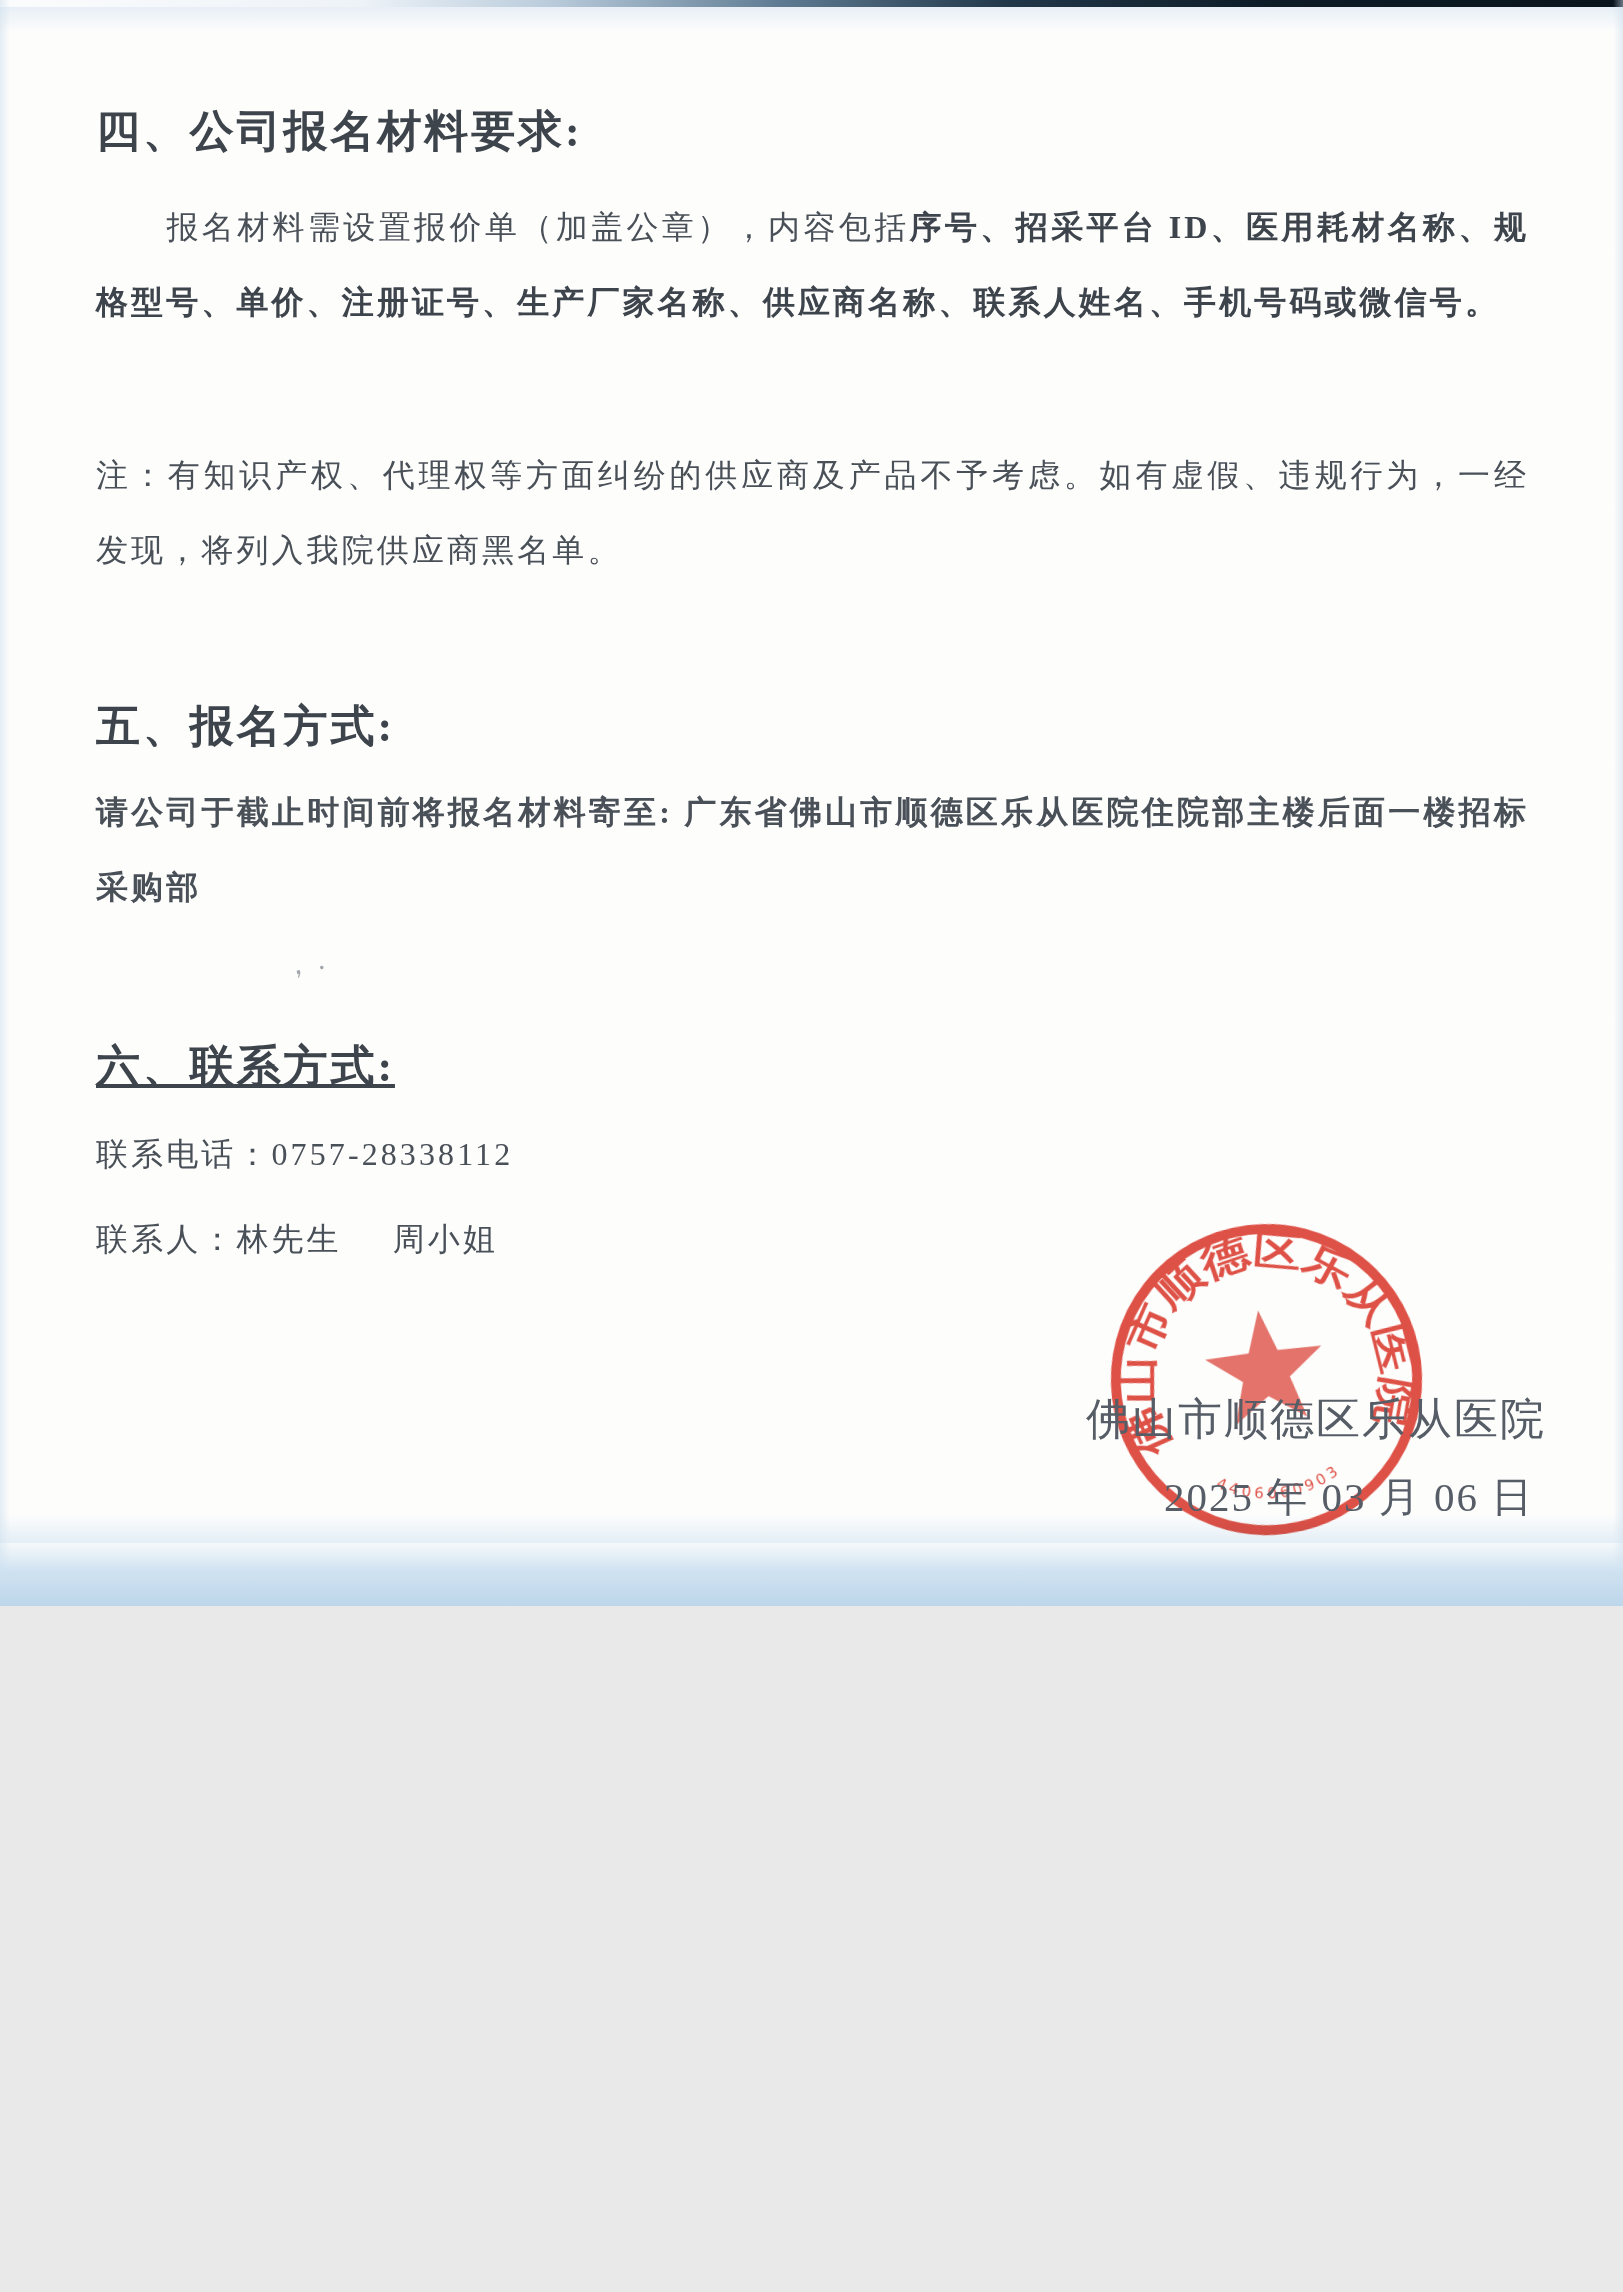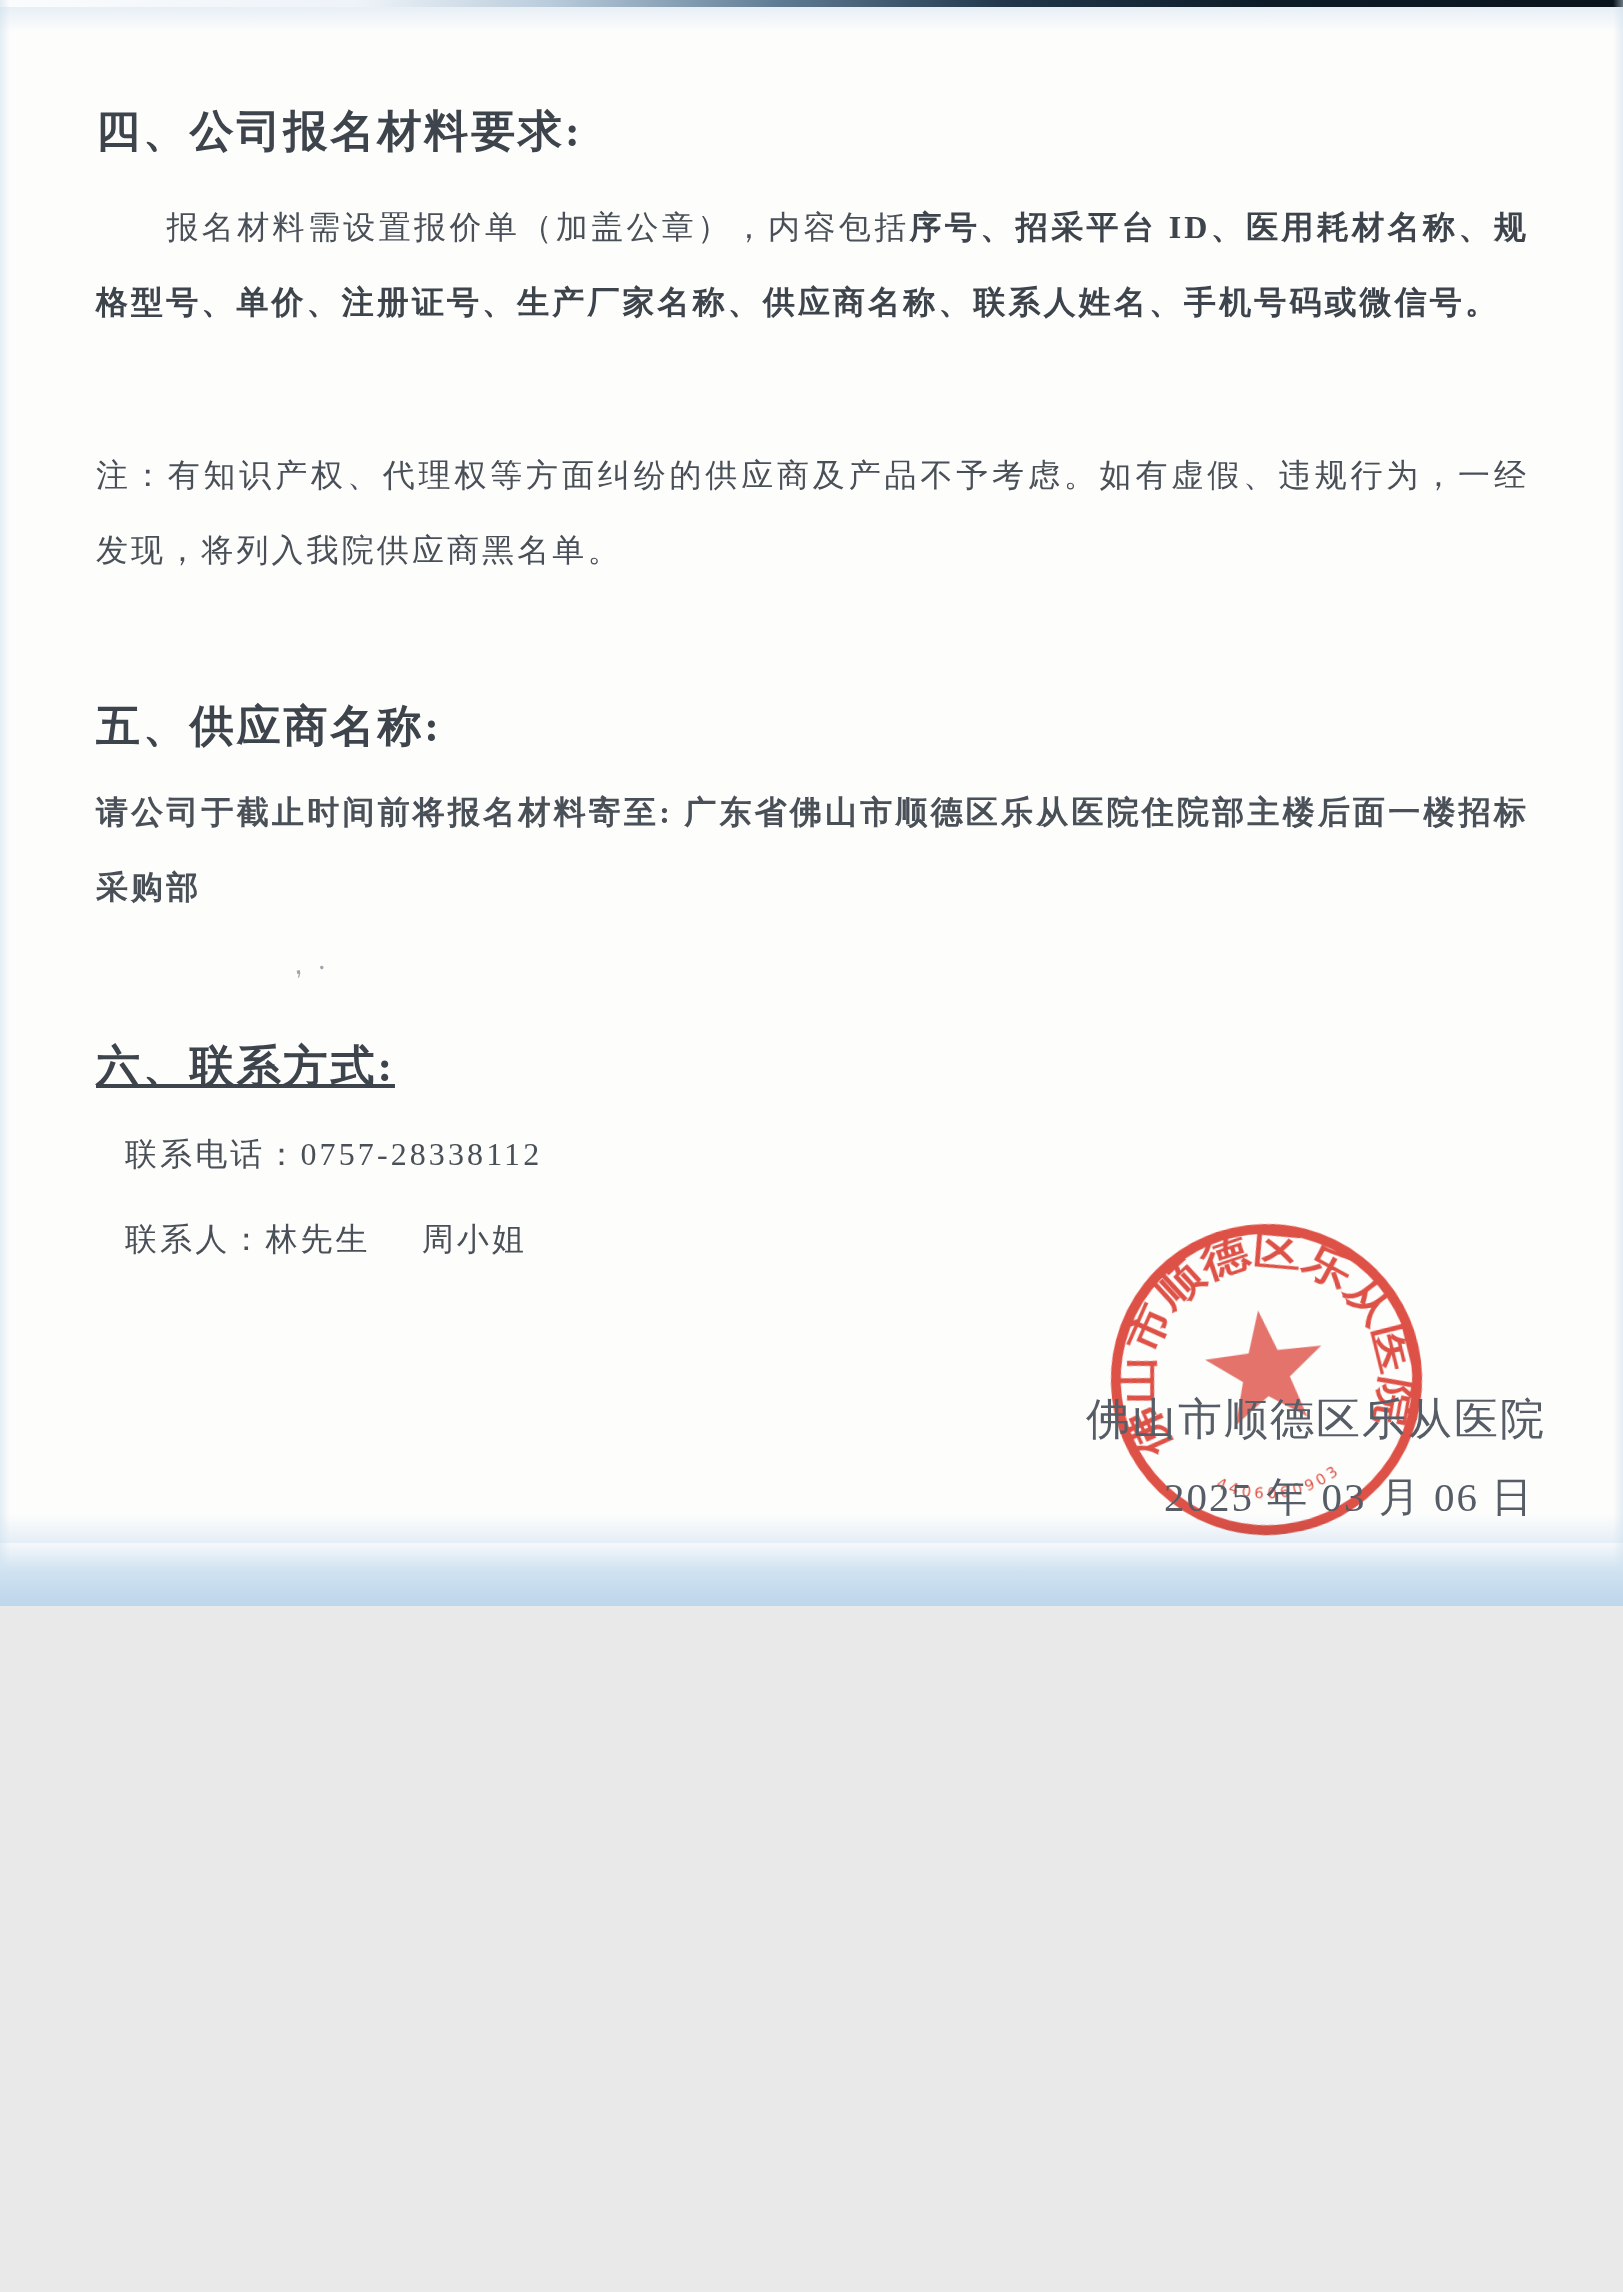--- a/index.html
+++ b/index.html
@@ -49,21 +49,21 @@
     font-size:44px;font-weight:bold;color:var(--ink-bold);
     letter-spacing:2.9px;line-height:1.2;white-space:nowrap;
   }
   .body-p{
     position:absolute;left:0;width:1433px;
     font-size:32px;line-height:75px;letter-spacing:3.1px;
     text-align:justify;color:var(--ink);
   }
   .indent{text-indent:2.2em;}
   .bold-run{font-weight:bold;color:var(--ink-bold);}
-  .nowrap-line{white-space:nowrap;margin-left:29px;}
+  .nowrap-line{white-space:nowrap;}
   .name-gap{margin-left:51px;}
 
   .pen-mark{
     position:absolute;left:186px;top:943px;
     font-size:29px;color:#8a9098;opacity:.8;
     transform:rotate(-12deg);letter-spacing:5.9px;
   }
 
   
   .sig-org{
@@ -101,21 +101,21 @@
   <div class="scan-right"></div>
 
   <div class="content">
 
     <div class="h-sec" style="top:106px;">四、公司报名材料要求:</div>
 
     <div class="body-p indent" style="top:190px;"><span>报名材料需设置报价单（加盖公章），内容包括</span><span class="bold-run">序号、招采平台 ID、医用耗材名称、规格型号、单价、注册证号、生产厂家名称、供应商名称、联系人姓名、手机号码或微信号。</span></div>
 
     <div class="body-p" style="top:438px;">注：有知识产权、代理权等方面纠纷的供应商及产品不予考虑。如有虚假、违规行为，一经发现，将列入我院供应商黑名单。</div>
 
-    <div class="h-sec" style="top:701px;">五、供应商名称:</div>
+    <div class="h-sec" style="top:701px;">五、报名方式:</div>
 
     <div class="body-p" style="top:775px;font-weight:bold;">请公司于截止时间前将报名材料寄至: 广东省佛山市顺德区乐从医院住院部主楼后面一楼招标采购部</div>
 
     <div class="pen-mark">，.</div>
 
     <div class="h-sec" style="top:1041px;text-decoration:underline;">六、联系方式:</div>
 
     <div class="body-p nowrap-line" style="top:1117px;"><span>联系电话：</span><span>0757-28338112</span></div>
 
     <div class="body-p nowrap-line" style="top:1202px;"><span>联系人：</span><span>林先生</span><span class="name-gap">周小姐</span></div>

